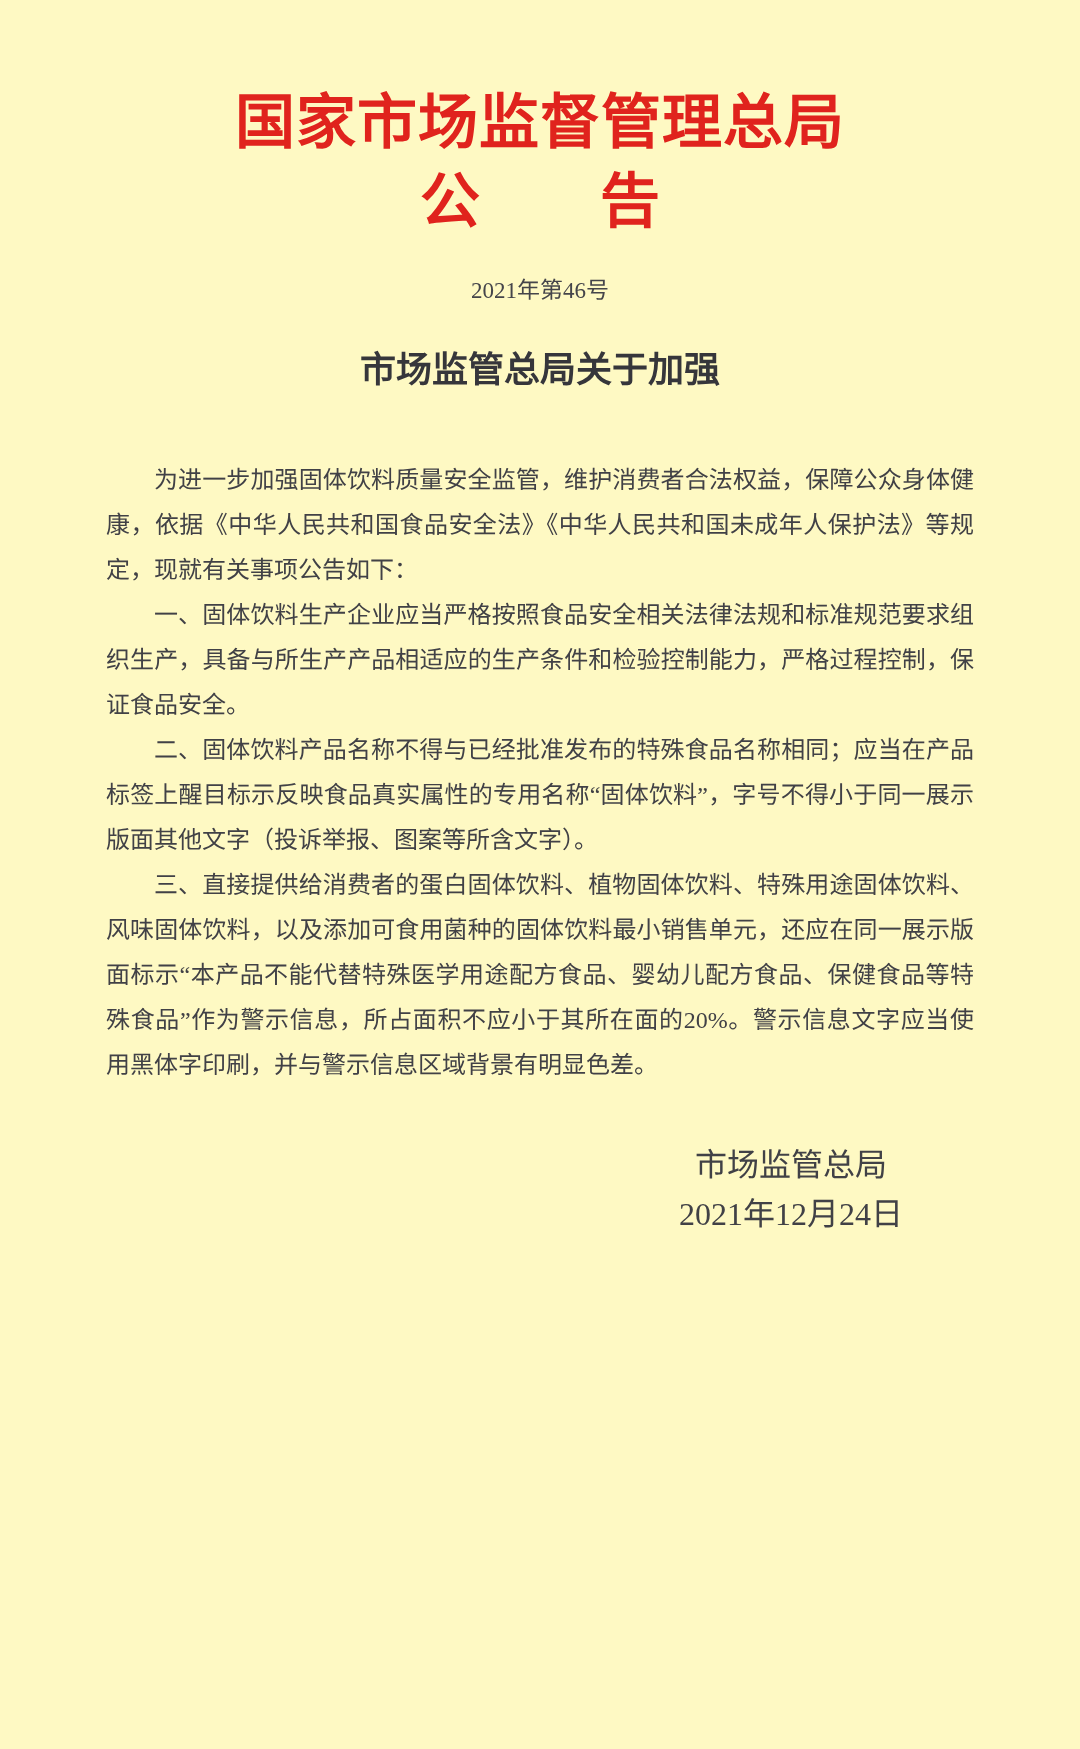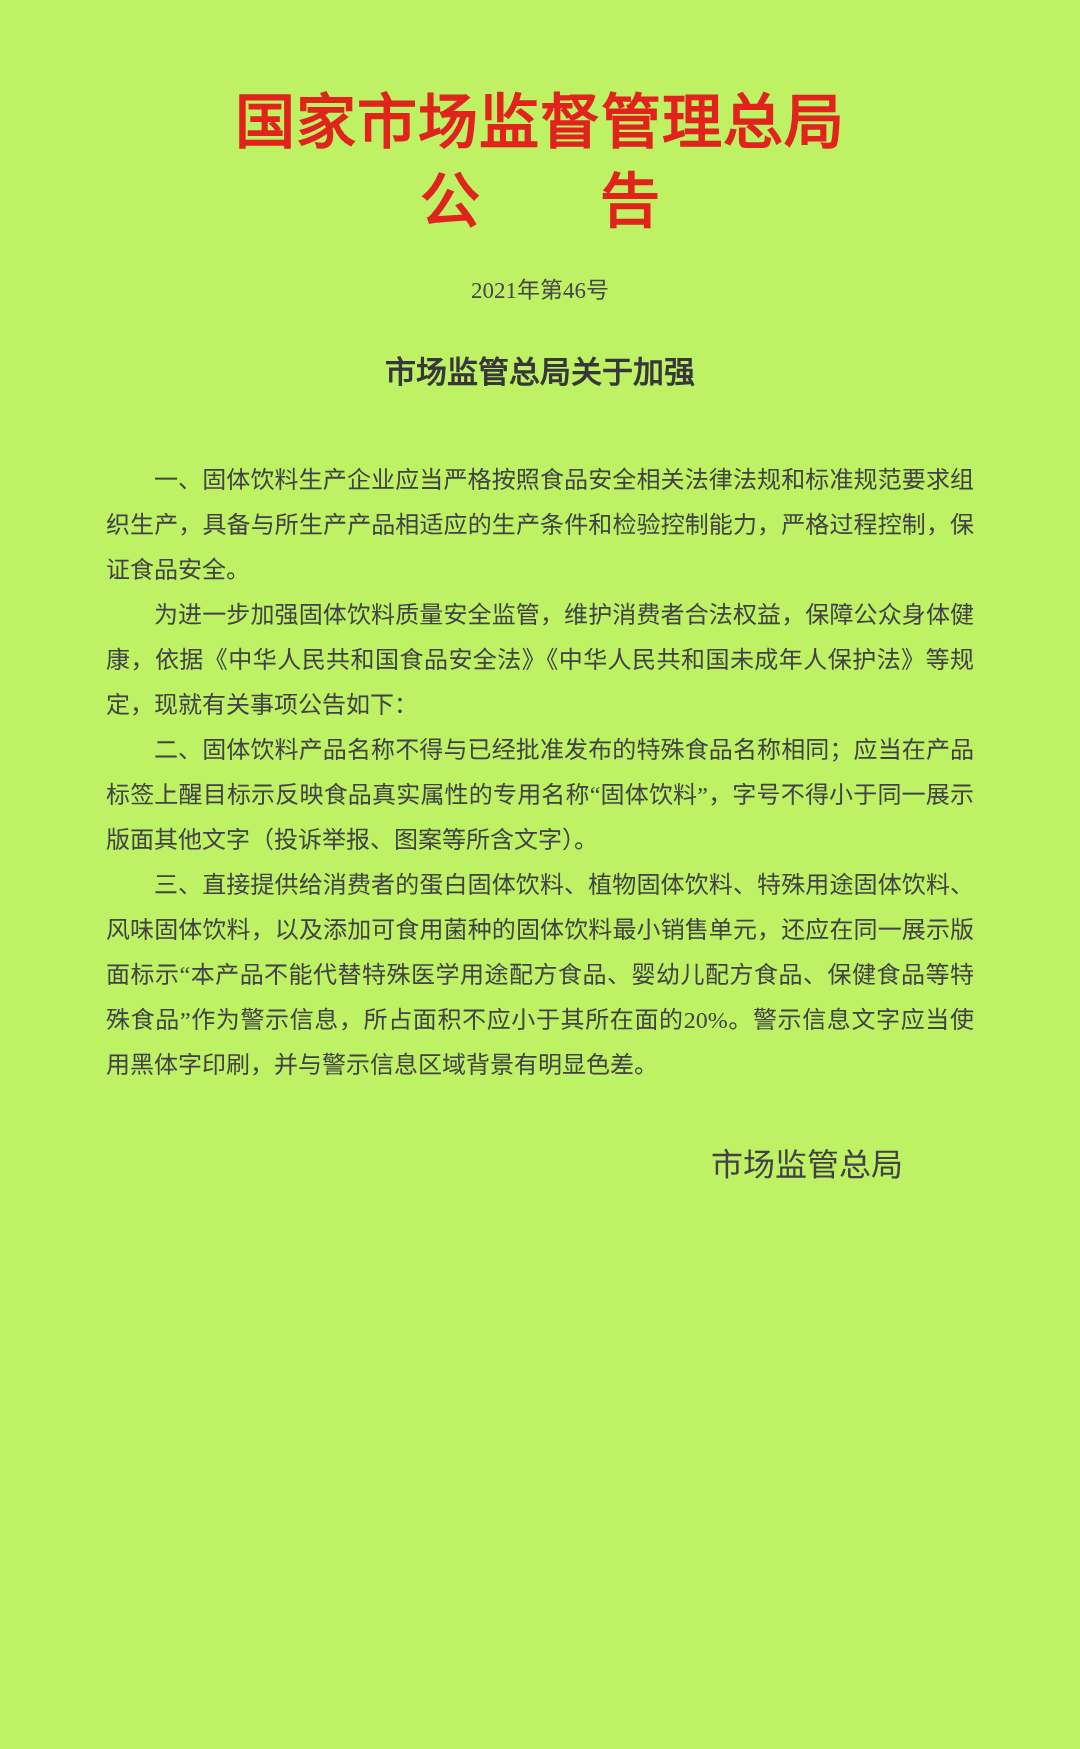--- a/index.html
+++ b/index.html
@@ -5,21 +5,21 @@
   html, body {
     margin: 0;
     padding: 0;
     background: #ffffff;
   }
   .page {
     position: relative;
     width: 1080px;
     height: 1749px;
     margin: 0 auto;
-    background: #bef264;
+    background: #fef9c3;
     box-sizing: border-box;
     padding: 92px 106px 0 106px;
     font-family: "Liberation Serif", "DejaVu Serif", serif;
     color: var(--text-color, #414146);
     overflow: hidden;
   }
   .agency-title {
     margin: 0;
     text-align: center;
     color: var(--accent-red, #e0231d);
@@ -44,23 +44,23 @@
     margin-top: 44px;
     text-align: center;
     font-size: 23px;
     line-height: 28px;
     color: #45454a;
     font-weight: normal;
   }
   .doc-title {
     margin: 0;
     text-align: center;
-    font-family: Liberation Serif, serif;
+    font-family: Liberation Mono, monospace;
     font-weight: bold;
-    font-size: 31px;
+    font-size: 36px;
     line-height: 47px;
     color: #36363b;
   }
   .doc-title.first {
     margin-top: 44px;
   }
   .doc-body {
     margin-top: 62px;
   }
   .doc-body p {
@@ -91,23 +91,24 @@
 
   <header>
     <h1 class="agency-title">国家市场监督管理总局</h1>
     <h1 class="announcement-word">公　　告</h1>
     <div class="doc-number">2021年第46号</div>
   </header>
 
   <h2 class="doc-title first">市场监管总局关于加强</h2>
 
   <main class="doc-body">
+    <p>为进一步加强固体饮料质量安全监管，维护消费者合法权益，保障公众身体健康，依据《中华人民共和国食品安全法》《中华人民共和国未成年人保护法》等规定，现就有关事项公告如下：</p>
     <p>一、固体饮料生产企业应当严格按照食品安全相关法律法规和标准规范要求组织生产，具备与所生产产品相适应的生产条件和检验控制能力，严格过程控制，保证食品安全。</p>
-    <p>为进一步加强固体饮料质量安全监管，维护消费者合法权益，保障公众身体健康，依据《中华人民共和国食品安全法》《中华人民共和国未成年人保护法》等规定，现就有关事项公告如下：</p>
     <p>二、固体饮料产品名称不得与已经批准发布的特殊食品名称相同；应当在产品标签上醒目标示反映食品真实属性的专用名称“固体饮料”，字号不得小于同一展示版面其他文字（投诉举报、图案等所含文字）。</p>
     <p>三、直接提供给消费者的蛋白固体饮料、植物固体饮料、特殊用途固体饮料、风味固体饮料，以及添加可食用菌种的固体饮料最小销售单元，还应在同一展示版面标示“本产品不能代替特殊医学用途配方食品、婴幼儿配方食品、保健食品等特殊食品”作为警示信息，所占面积不应小于其所在面的20%。警示信息文字应当使用黑体字印刷，并与警示信息区域背景有明显色差。</p>
   </main>
 
   <div class="signature">
     <div>市场监管总局</div>
+    <div>2021年12月24日</div>
   </div>
 
 </div>
 
 </body></html>

